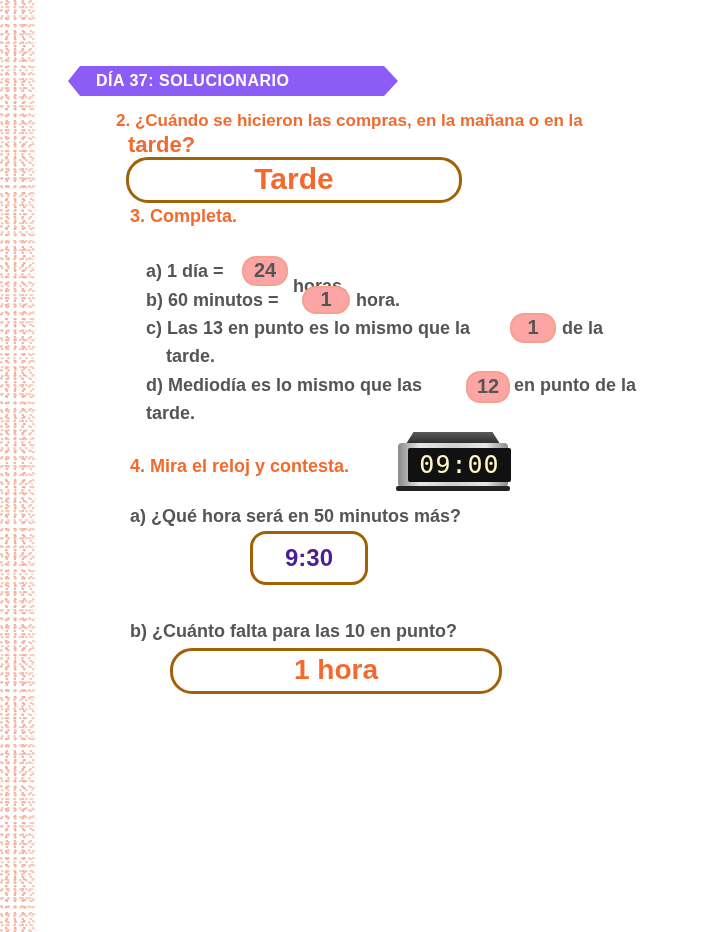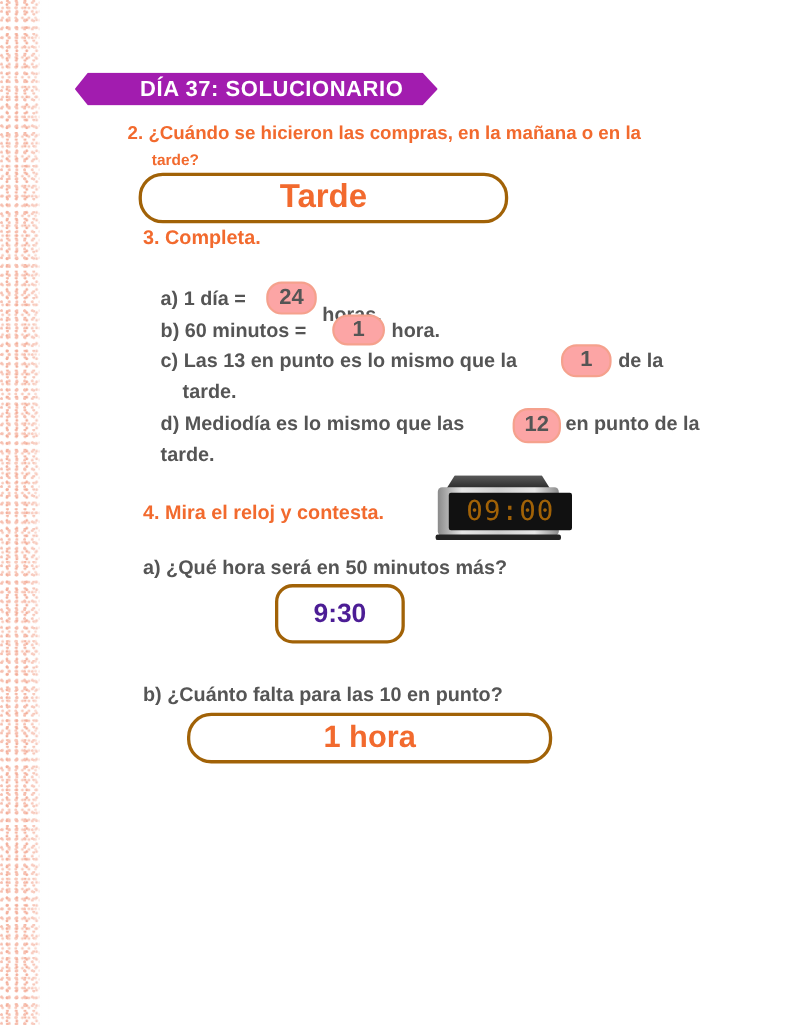--- a/index.html
+++ b/index.html
@@ -16,33 +16,33 @@
       background-size: 7px 8px, 9px 7px, 6px 9px, 8px 6px;
       opacity: 0.9;
     }
     .confetti::after {
       content: ""; position: absolute; right: -10px; top: 0; width: 20px; height: 100%;
       background: linear-gradient(to right, rgba(255,255,255,0), #fff);
     }
 
     .banner {
       position: absolute; left: 68px; top: 66px; width: 330px; height: 30px;
-      background: #a21caf;
+      background: #8b5cf6;
       clip-path: polygon(12px 0, calc(100% - 14px) 0, 100% 50%, calc(100% - 14px) 100%, 12px 100%, 0 50%);
-      color: #fff; font-weight: bold; font-size: 20px; line-height: 30px;
-      padding-left: 28px; letter-spacing: 0.5px; text-align: center;
+      color: #fff; font-weight: bold; font-size: 16px; line-height: 30px;
+      padding-left: 28px; letter-spacing: 0.5px;
     }
 
     .orange { color: #f26a2e; font-weight: bold; }
     .gray { color: #555555; font-weight: bold; }
 
     .abs { position: absolute; white-space: nowrap; }
 
     .q2 { left: 116px; top: 108px; font-size: 17px; line-height: 26px; }
-    .q2b { left: 138px; top: 132px; font-size: 14px; line-height: 26px; }
+    .q2b { left: 128px; top: 132px; font-size: 22px; line-height: 26px; }
 
     .answer-box {
       position: absolute; border: 3px solid #a16207; border-radius: 22px; background: #fff;
       text-align: center; color: #f26a2e; font-weight: bold;
     }
     .box-tarde { left: 126px; top: 157px; width: 336px; height: 46px; font-size: 30px; line-height: 38px; }
     .box-930 { left: 250px; top: 531px; width: 118px; height: 54px; border-radius: 16px; color: #4c1d95; font-size: 24px; line-height: 48px; }
     .box-hora { left: 170px; top: 648px; width: 332px; height: 46px; font-size: 28px; line-height: 38px; }
 
     .q3 { left: 130px; top: 202px; font-size: 18px; line-height: 28px; }
@@ -73,23 +73,23 @@
       position: absolute; left: 10px; top: 0; width: 94px; height: 12px;
       background: linear-gradient(#5a5a5a, #2b2b2b); border-radius: 4px 4px 0 0;
       clip-path: polygon(8% 0, 92% 0, 100% 100%, 0 100%);
     }
     .clock-body {
       position: absolute; left: 2px; top: 11px; width: 110px; height: 44px;
       background: linear-gradient(to right, #8a8a8a, #e6e6e6 20%, #cfcfcf 50%, #e6e6e6 80%, #8a8a8a);
       border-radius: 4px;
     }
     .clock-screen {
-      position: absolute; left: 10px; top: 5px; width: 112px; height: 34px;
+      position: absolute; left: 10px; top: 5px; width: 103px; height: 34px;
       background: #111; border-radius: 2px;
-      color: #a16207; font-family: "DejaVu Sans Mono", monospace; font-size: 25px; line-height: 34px;
+      color: #fef9c3; font-family: "DejaVu Sans Mono", monospace; font-size: 25px; line-height: 34px;
       text-align: center; letter-spacing: 1px;
     }
     .clock-base {
       position: absolute; left: 0; top: 54px; width: 114px; height: 5px; background: #222; border-radius: 2px;
     }
 
     .qa { left: 130px; top: 502px; font-size: 18px; line-height: 28px; }
     .qb { left: 130px; top: 617px; font-size: 18px; line-height: 28px; }
   </style>
 </head>

